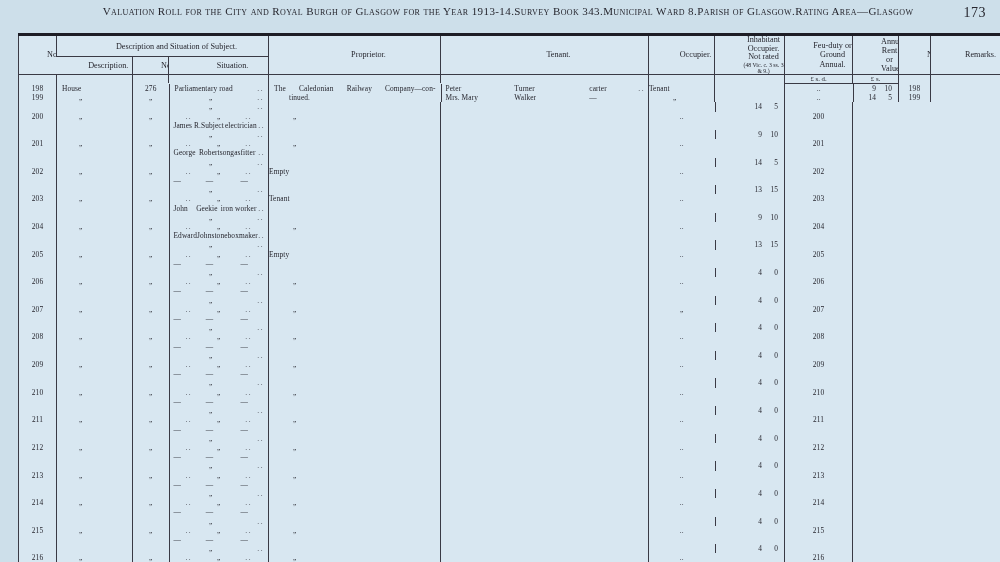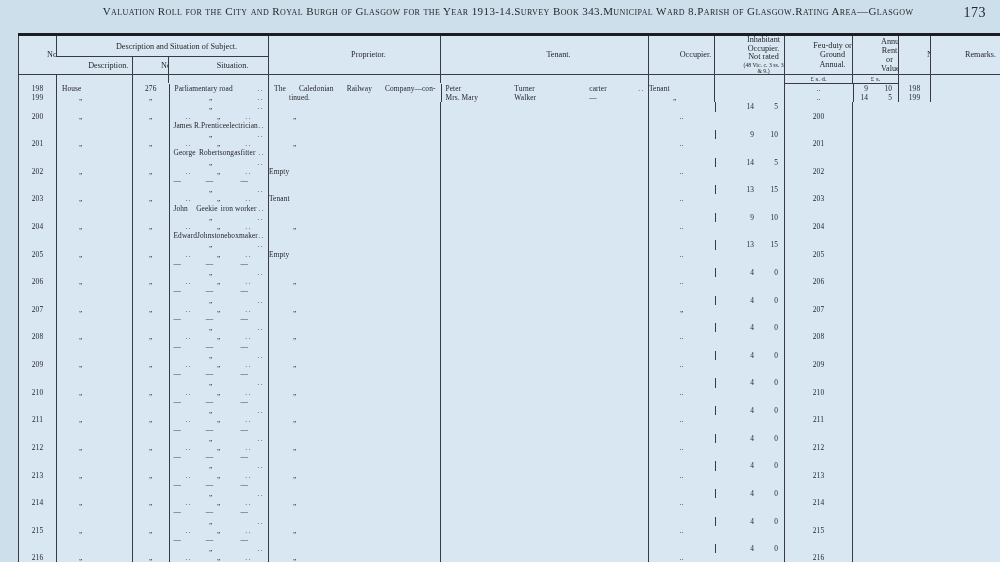--- a/index.html
+++ b/index.html
@@ -65,21 +65,21 @@
   td.c-ten{display:flex;align-items:center;padding-left:4px;}
   td.c-ten .t1{width:34%;}
   td.c-ten .t2{width:37%;}
   td.c-ten .t3{flex:1;}
   td.c-ten .tdots{width:12px;text-align:right;padding-right:3px;}
   td.c-occ{}
   td.c-occ.dit{padding-left:24px;}
   td.c-feu{text-align:center;}
   td.c-rent{display:flex;align-items:center;padding-right:6px;}
   td.c-rent .rl{flex:1;text-align:right;}
-  td.c-rent .rs{width:24px;text-align:right;}
+  td.c-rent .rs{width:16px;text-align:right;}
   .dots,.tdots{letter-spacing:1.5px;color:#3c3c46;}
 </style>
 </head>
 <body>
 
 <div class="page">
 
   <div class="titlebar">
     <span>Valuation Roll for the City and Royal Burgh of Glasgow for the Year 1913-14.</span>
     <span>Survey Book 343.</span>
@@ -201,21 +201,21 @@
             <span class="sit-main dit">„</span>
             <span class="dots">..</span>
           </td>
           <td class="c-prop prop-dit">
             <span class="dots">..</span>
             <span>„</span>
             <span class="dots">..</span>
           </td>
           <td class="c-ten">
             <span class="t1">James R.</span>
-            <span class="t2">Prentice</span>
+            <span class="t2">Subject</span>
             <span class="t3">electrician</span>
             <span class="tdots">..</span>
           </td>
           <td class="c-occ dit">„</td>
           <td></td>
           <td class="c-feu">..</td>
           <td class="c-rent">
             <span class="rl">14</span>
             <span class="rs">5</span>
           </td>

